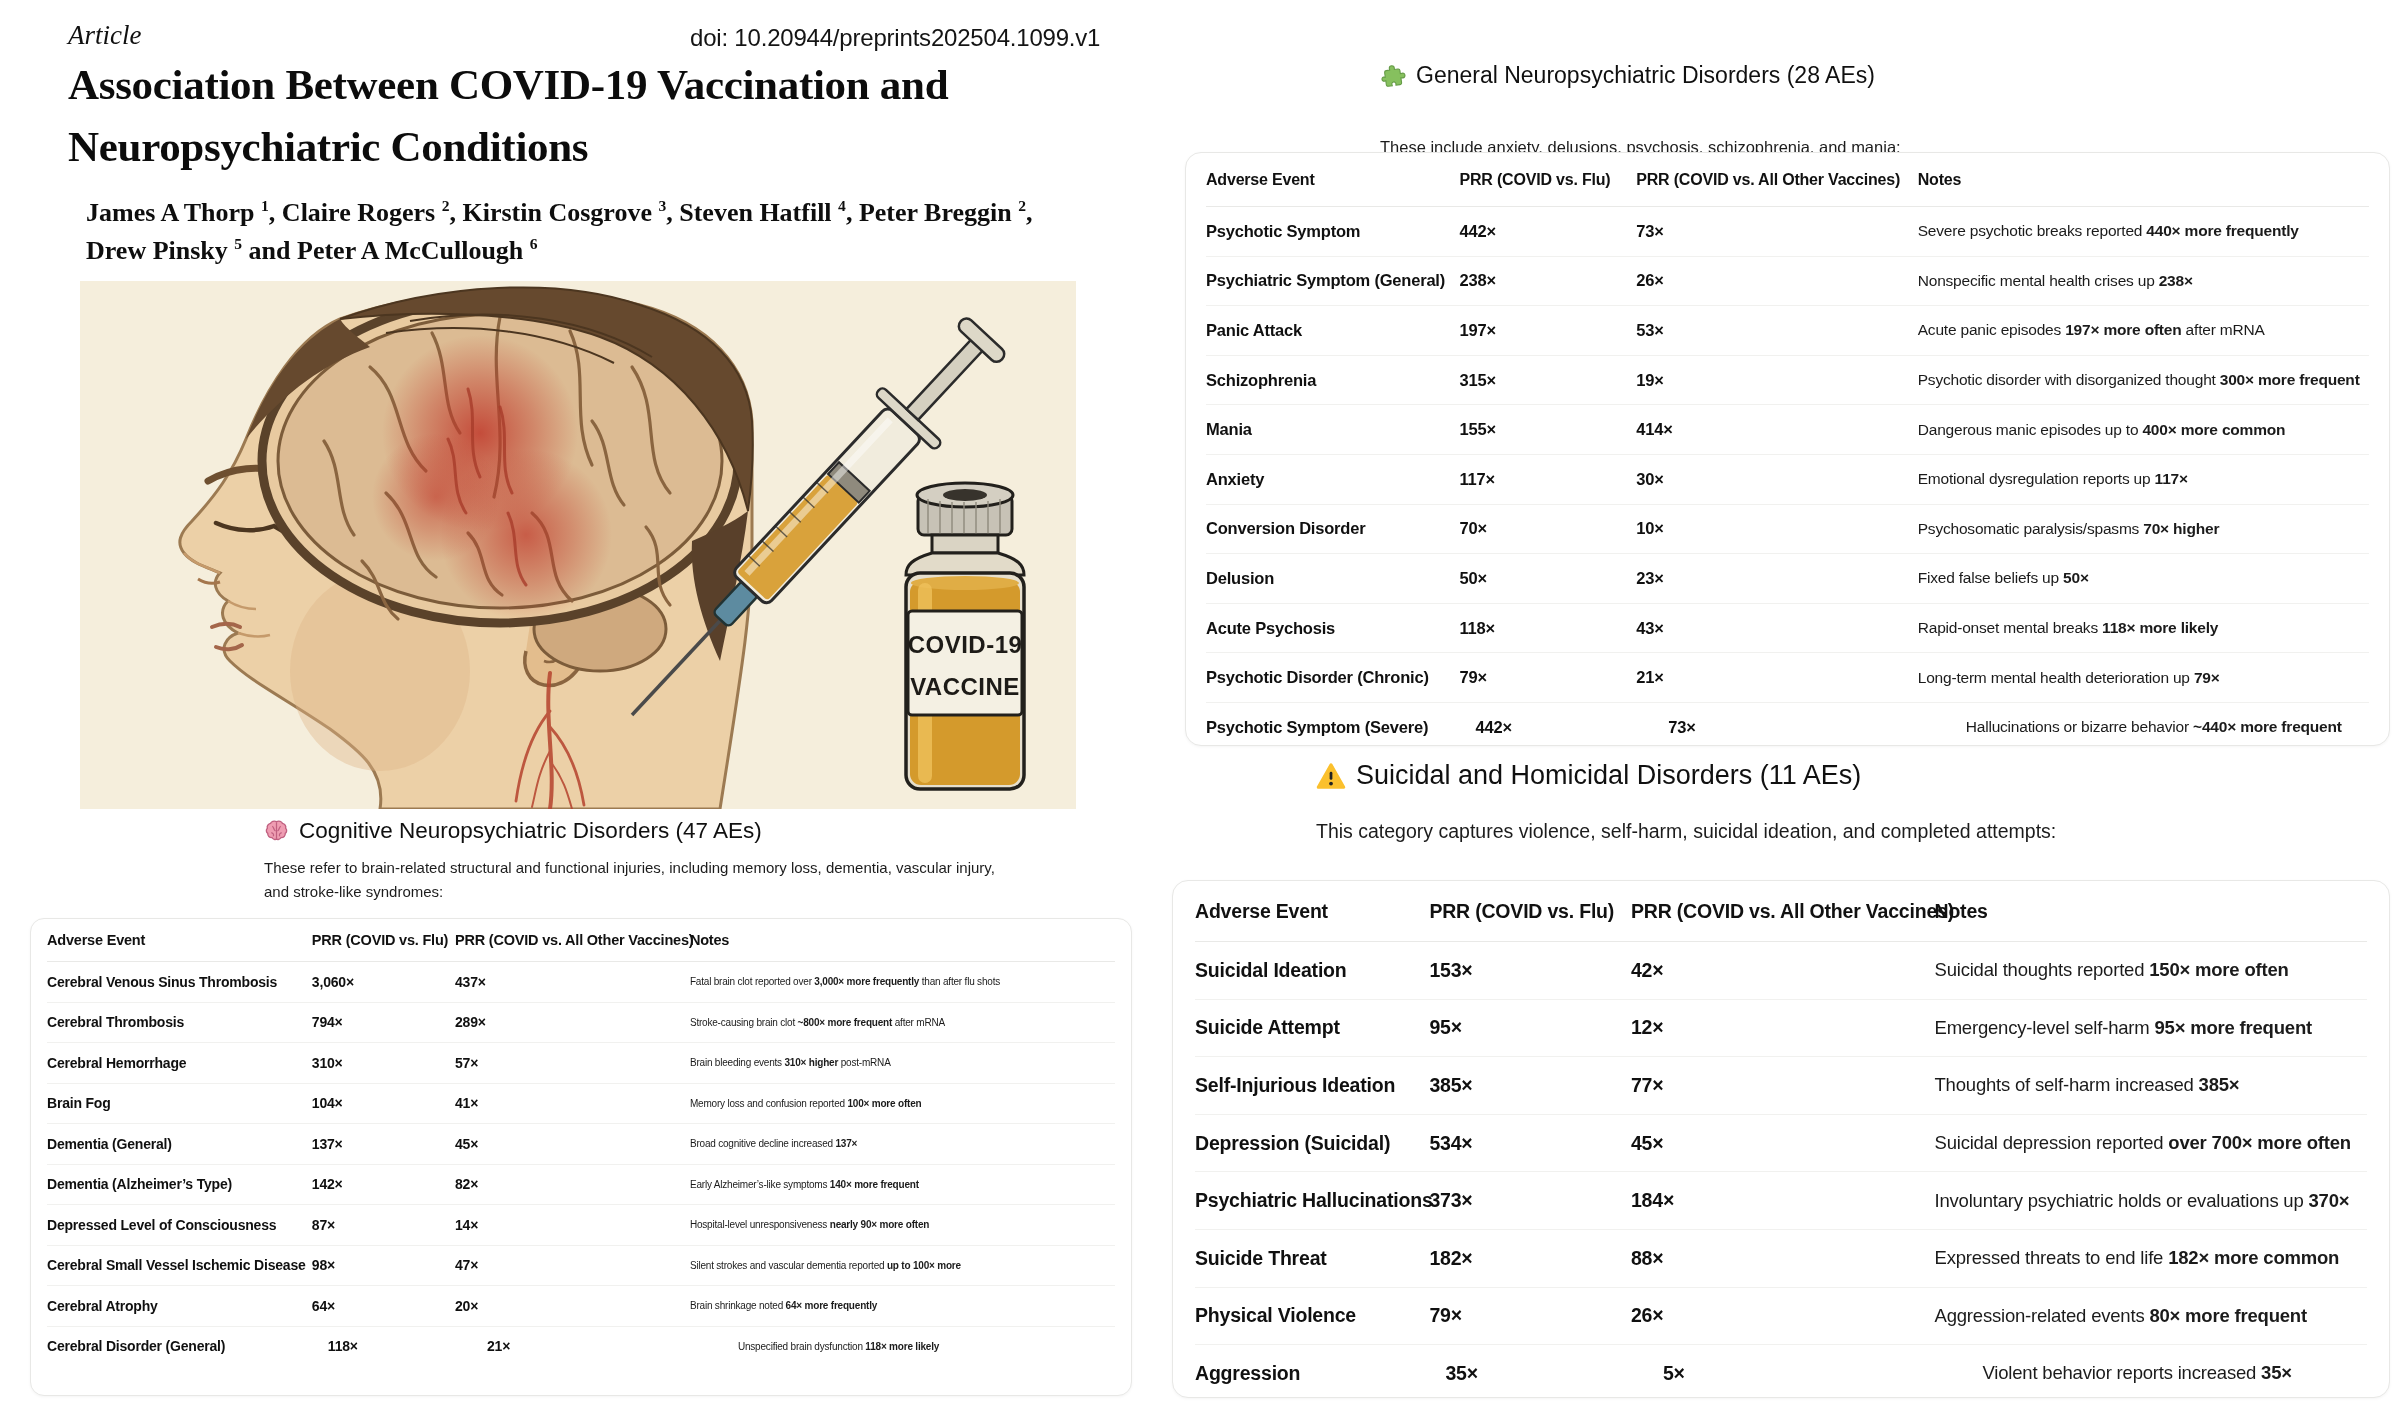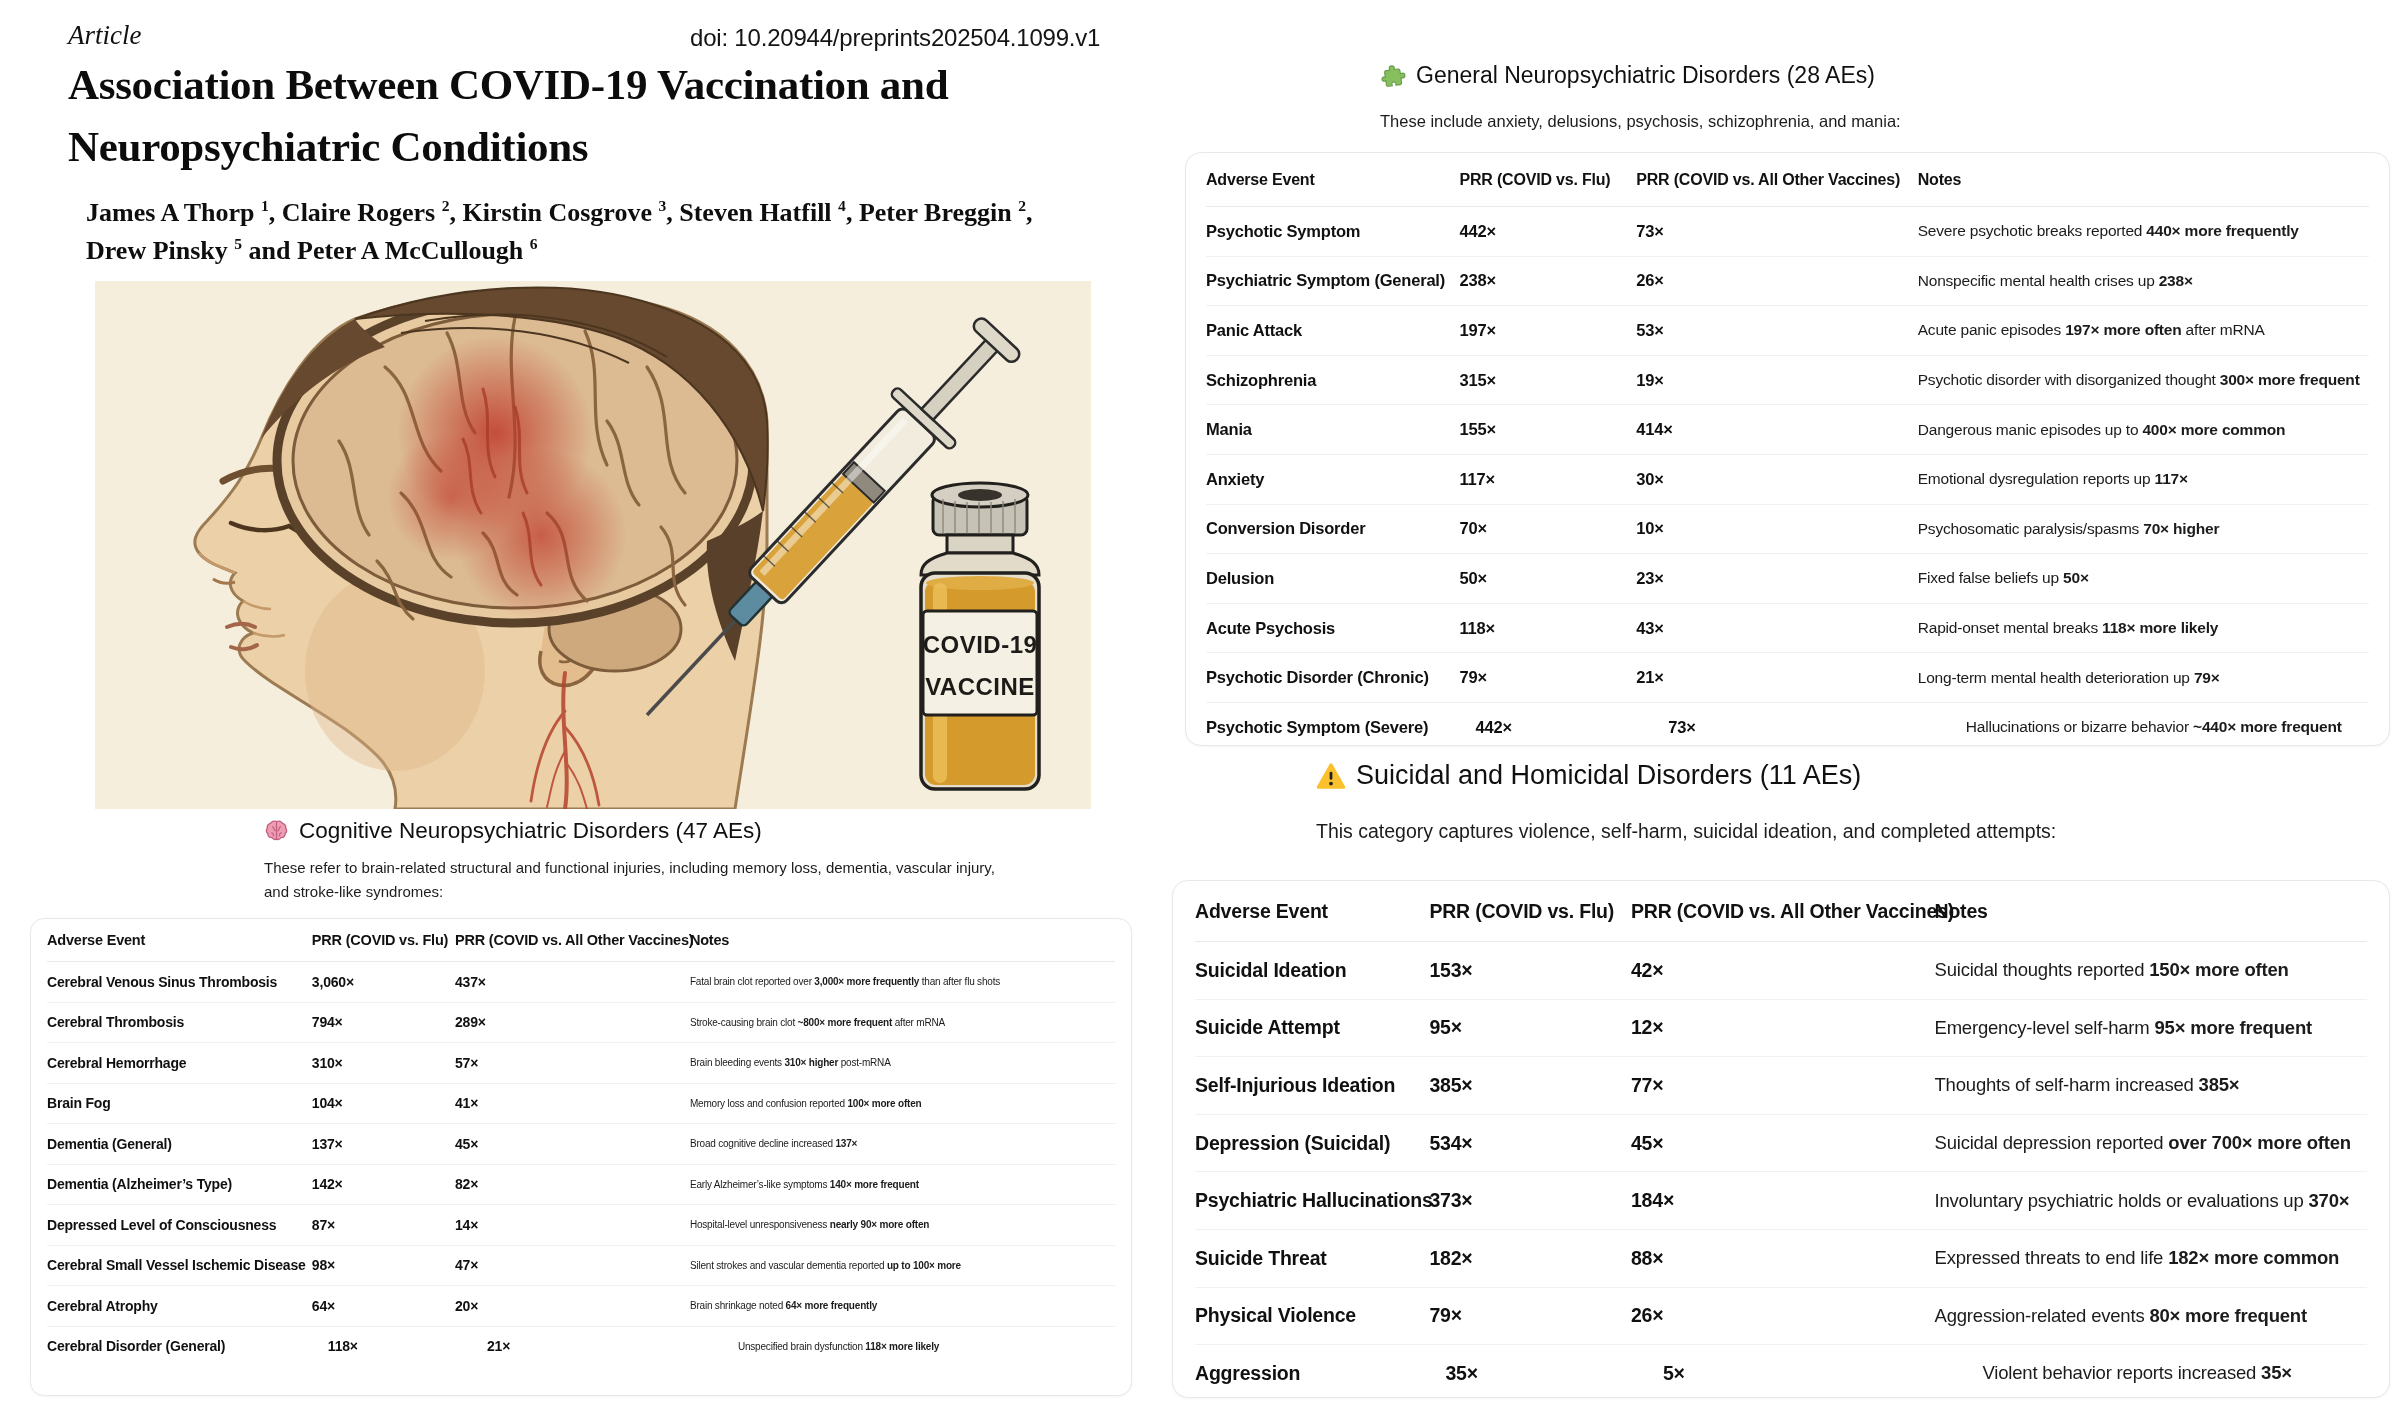--- a/index.html
+++ b/index.html
@@ -22,29 +22,29 @@
     font-size:43px;line-height:62px;color:#0c0c0c;letter-spacing:-0.3px;
   }
   .authors{
     left:86px;top:194px;width:1150px;
     font-family:"Liberation Serif", serif;font-weight:700;
     font-size:26px;line-height:38px;color:#0e0e0e;
   }
   .authors sup{font-size:60%;line-height:0;}
 
   
-  .illustration{left:95px;top:281px;width:996px;height:444px;}
+  .illustration{left:80px;top:281px;width:996px;height:444px;}
 
   
   .sec-head{display:flex;align-items:center;gap:10px;font-weight:400;color:#101010;}
   .sec-head .ic{flex:0 0 auto;display:inline-flex;}
   .cap-head{left:264px;top:818px;font-size:22.5px;}
   .cap-desc{left:264px;top:856px;width:742px;font-size:15px;line-height:24px;color:#1c1c1c;}
   .gen-head{left:1380px;top:62px;font-size:23px;}
-  .gen-desc{left:1380px;top:112px;font-size:16.5px;color:#1c1c1c;text-align:center;}
+  .gen-desc{left:1380px;top:138px;font-size:16.5px;color:#1c1c1c;text-align:center;}
   .sui-head{left:1316px;top:760px;font-size:27px;}
   .sui-desc{left:1316px;top:820px;font-size:19.5px;color:#1c1c1c;}
 
   
   .card{
     background:#fff;border:1.5px solid #e8e8e6;border-radius:16px;
     box-shadow:0 1px 3px rgba(0,0,0,.045);overflow:hidden;
   }
   .card-cognitive{left:30px;top:918px;width:1102px;height:478px;border-radius:14px;padding:0 16px;box-sizing:border-box;}
   .card-general{left:1185px;top:152px;width:1205px;height:594px;padding:0 20px;box-sizing:border-box;}

